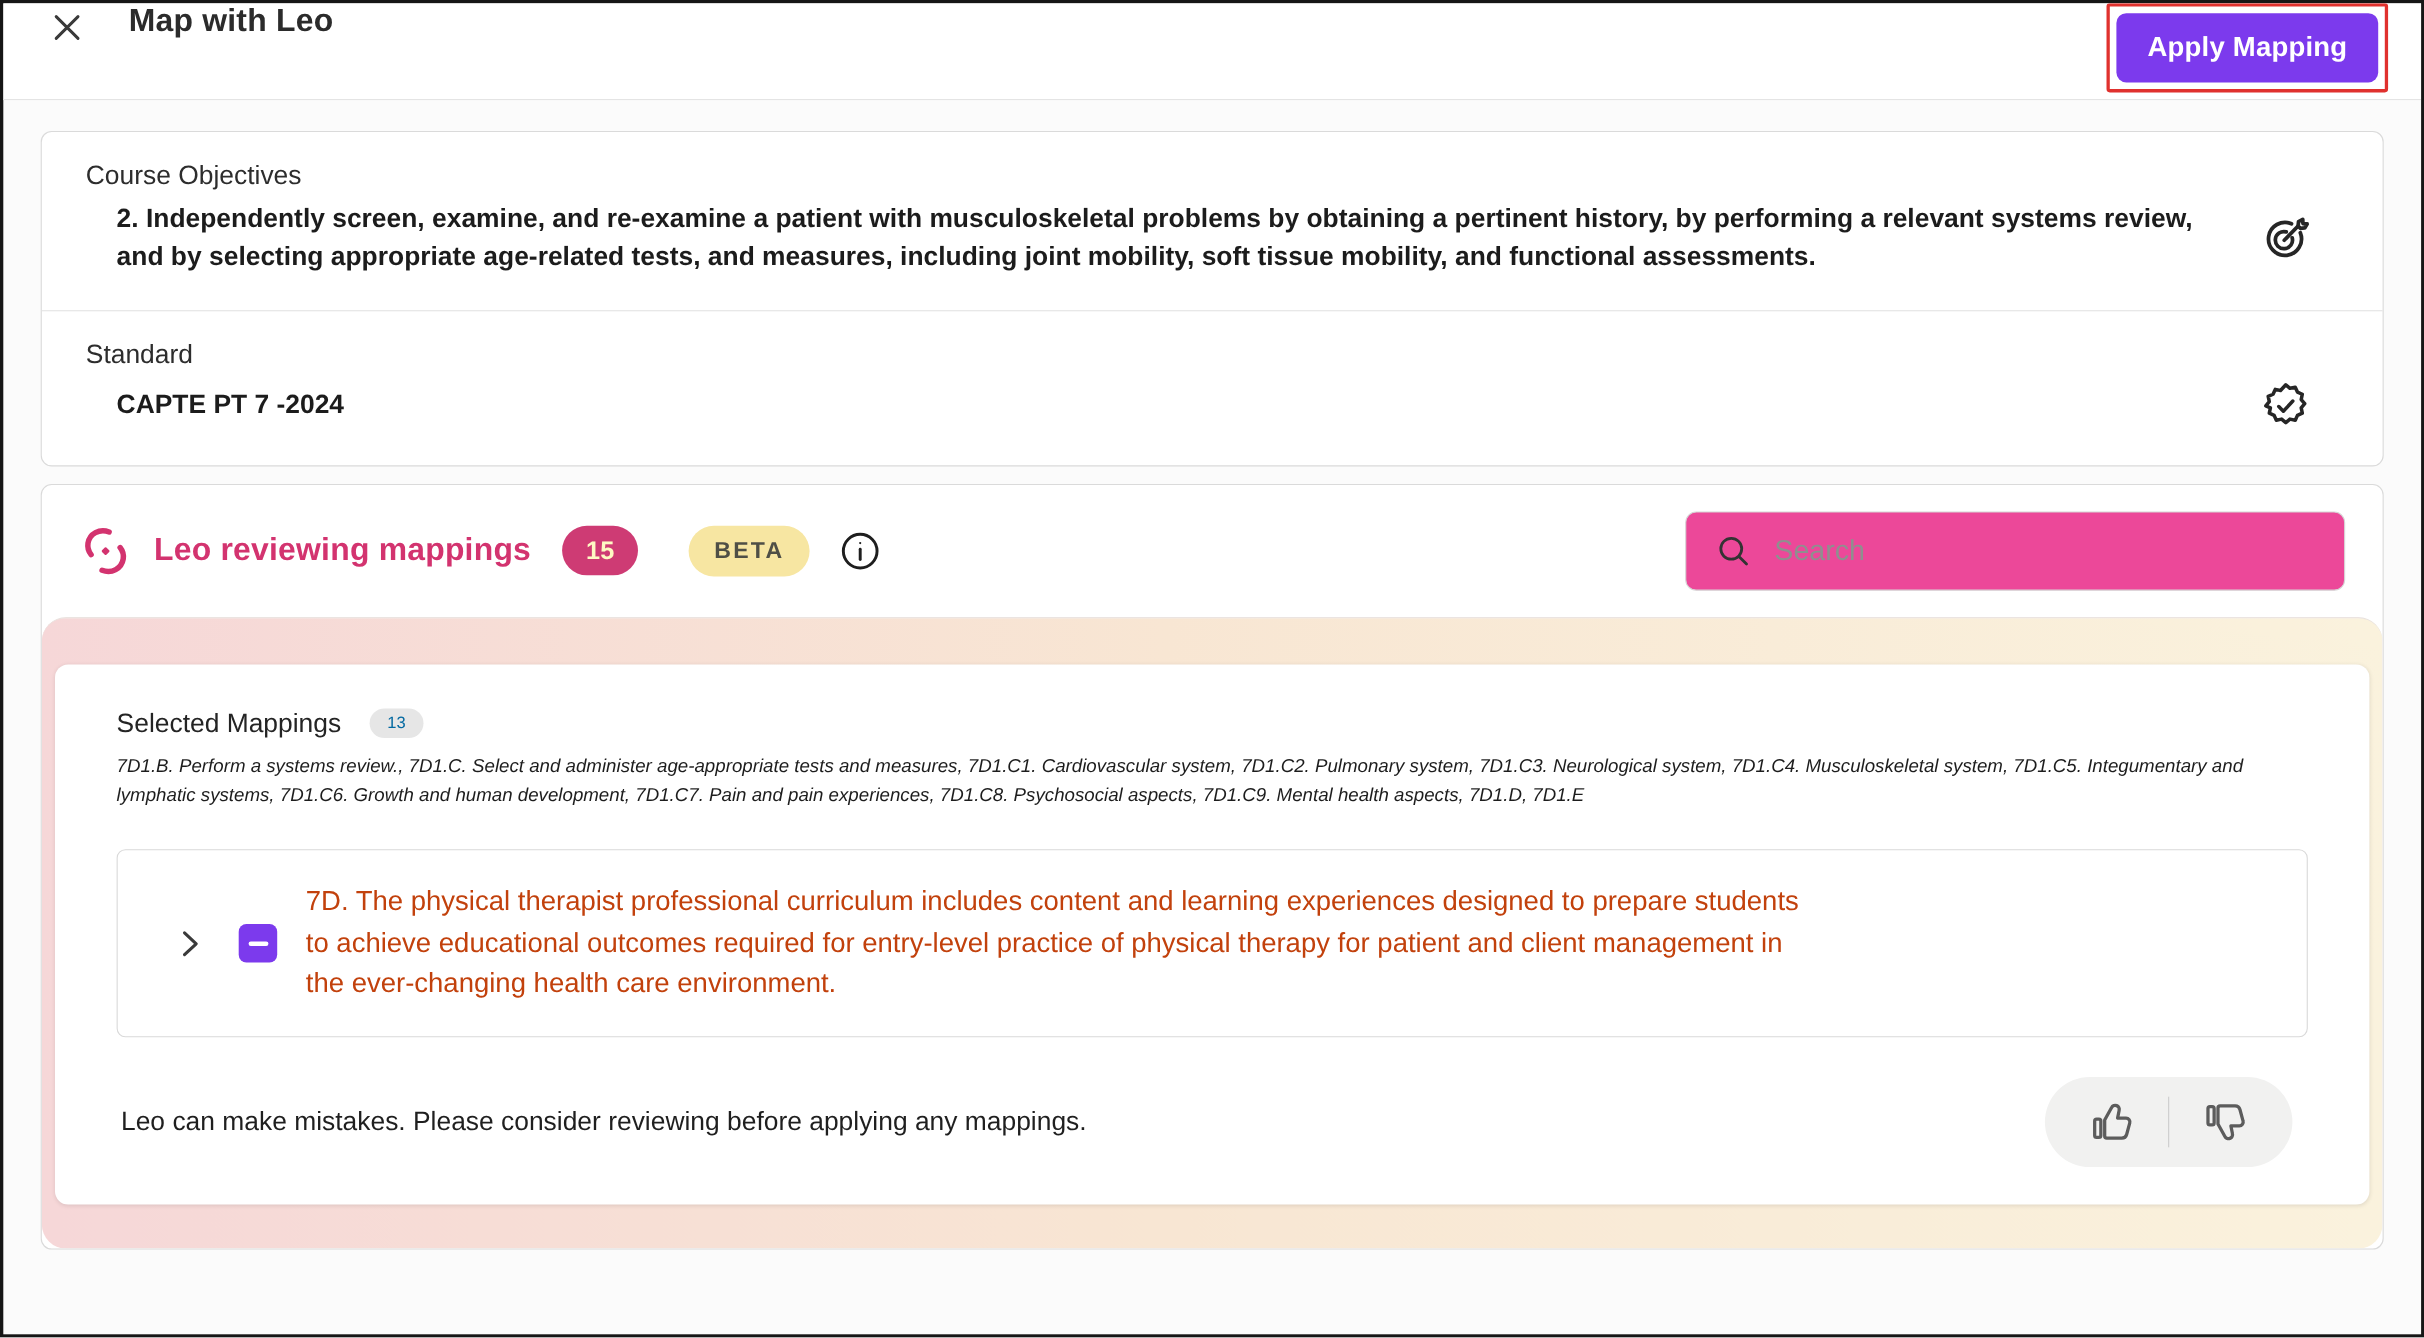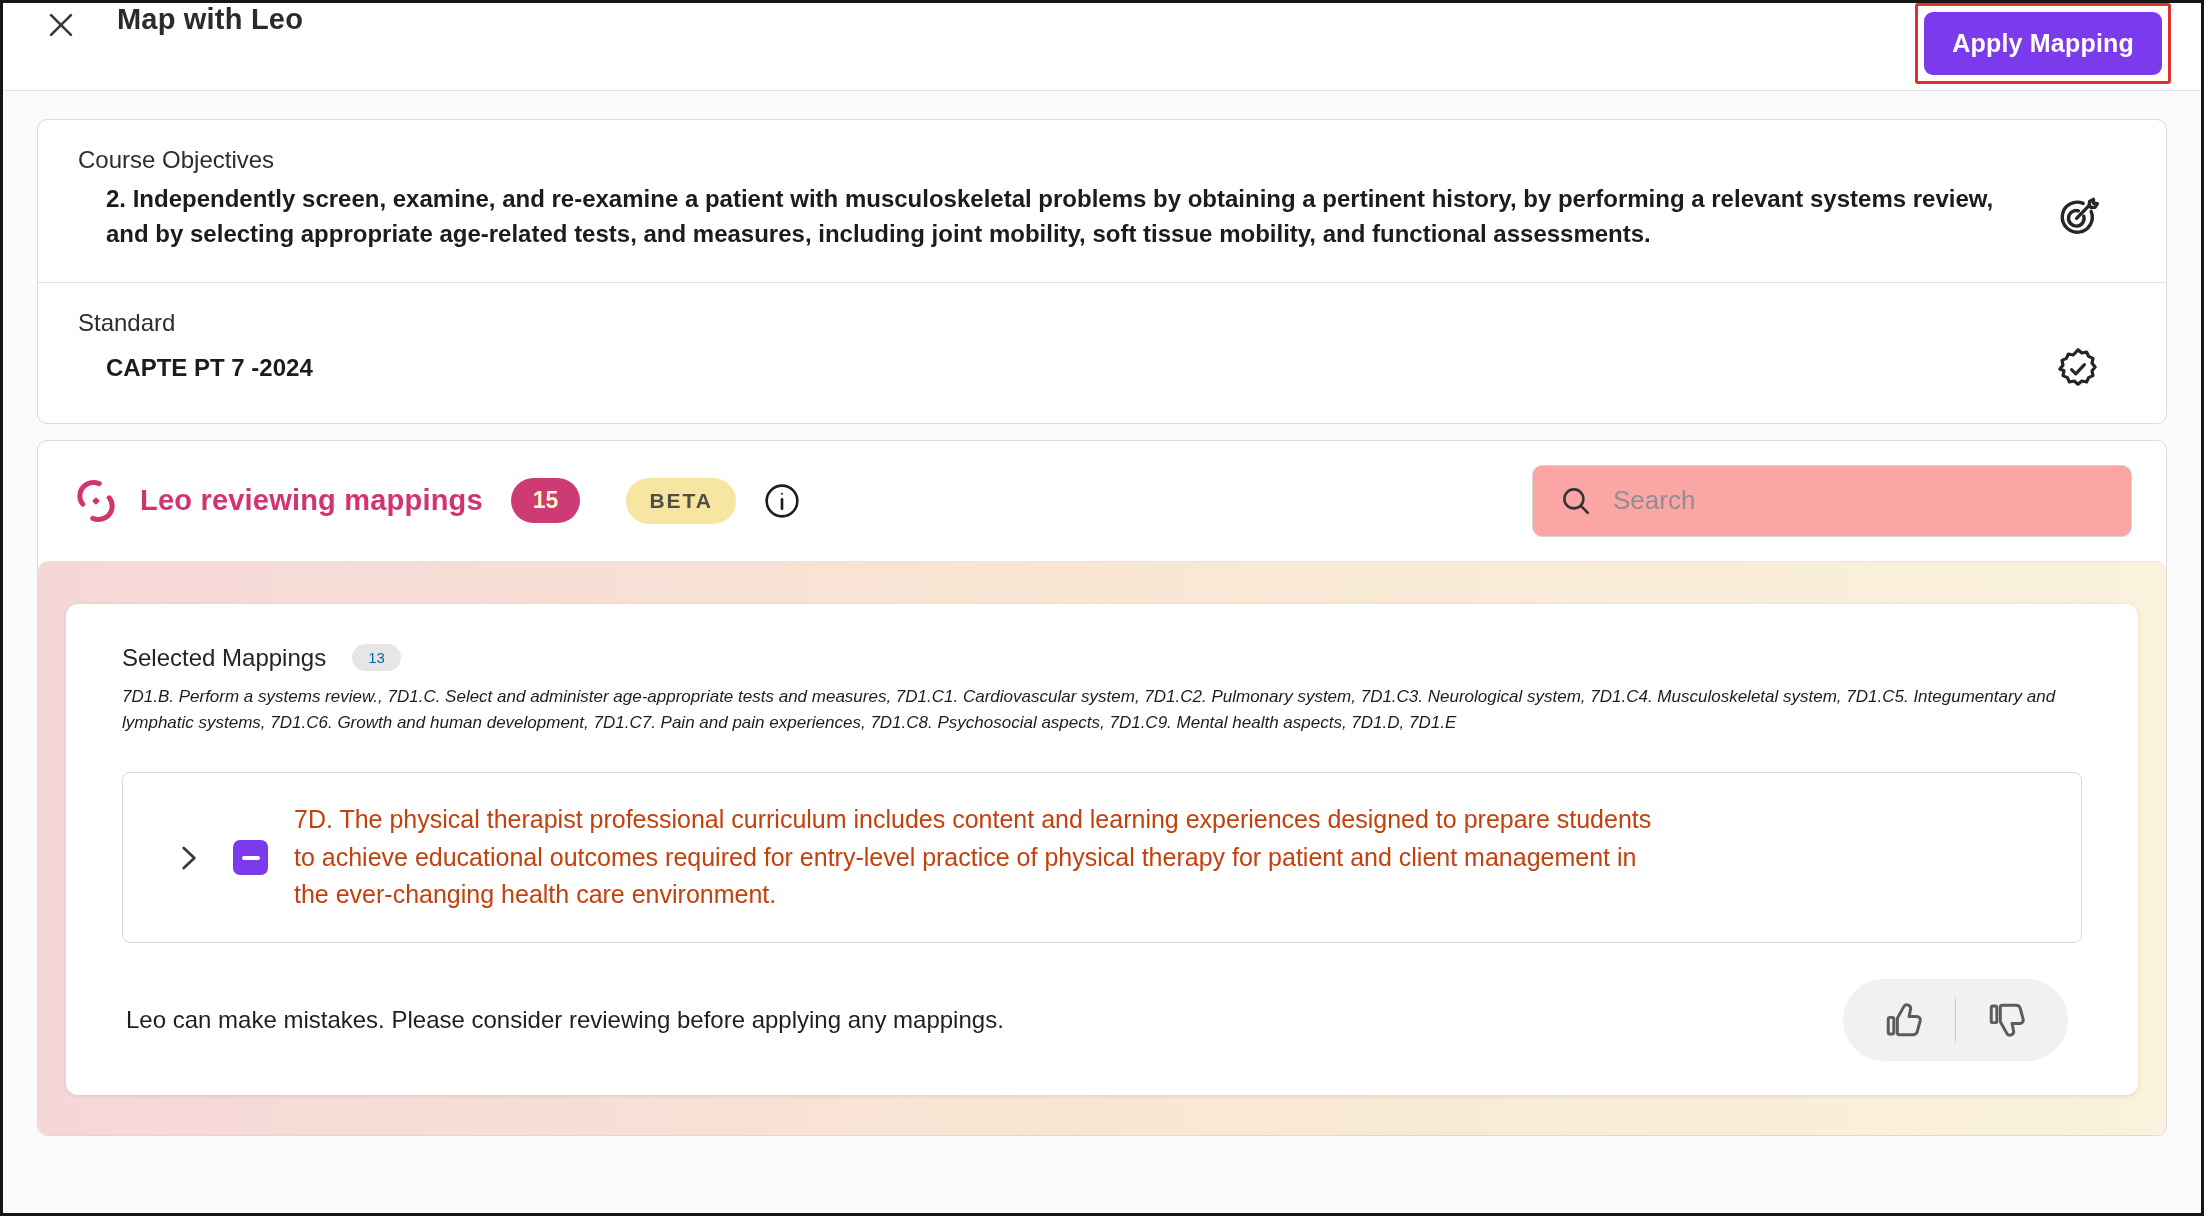--- a/index.html
+++ b/index.html
@@ -85,33 +85,33 @@
   .beta-pill{
     background:var(--beta-bg,#f7e6a2);color:#4f4f46;
     font-size:21px;letter-spacing:2px;font-weight:600;
     border-radius:999px;padding:11px 23px;margin-left:26px;
   }
   .info-btn{background:none;border:none;cursor:pointer;display:flex;align-items:center;margin-left:6px;color:#1e1e1e;}
   .search-box{
     width:600px;height:72px;
     border:1.5px solid #d6d6d6;border-radius:10px;
     display:flex;align-items:center;gap:20px;
-    padding:0 26px;background:#fca5a5;color:#4a4a4a;
+    padding:0 26px;background:#ec4899;color:#4a4a4a;
   }
   .search-box input{
     border:none;outline:none;flex:1;
     font-family:inherit;font-size:26px;color:#3c3c3c;background:transparent;
   }
   .search-box input::placeholder{color:#8f8f8f;}
   
   .gradient-panel{
     border-top:1px solid #e9e2de;
-    border-radius:10px;
+    border-radius:22px;
     background:linear-gradient(90deg,var(--grad-left,#f6d7d8) 0%,var(--grad-mid,#f8e6d3) 48%,var(--grad-right,#faf2dd) 100%);
-    padding:42px 28px 40px;
+    padding:42px 12px 40px;
     flex:1;display:flex;align-items:center;
   }
   .inner-card{
     flex:1;background:#fff;border-radius:12px;
     box-shadow:0 1px 4px rgba(0,0,0,.10);
     padding:40px 56px 34px;
     display:flex;flex-direction:column;
   }
   .selected-row{display:flex;align-items:center;gap:26px;}
   .selected-label{font-size:24px;color:#242424;}

